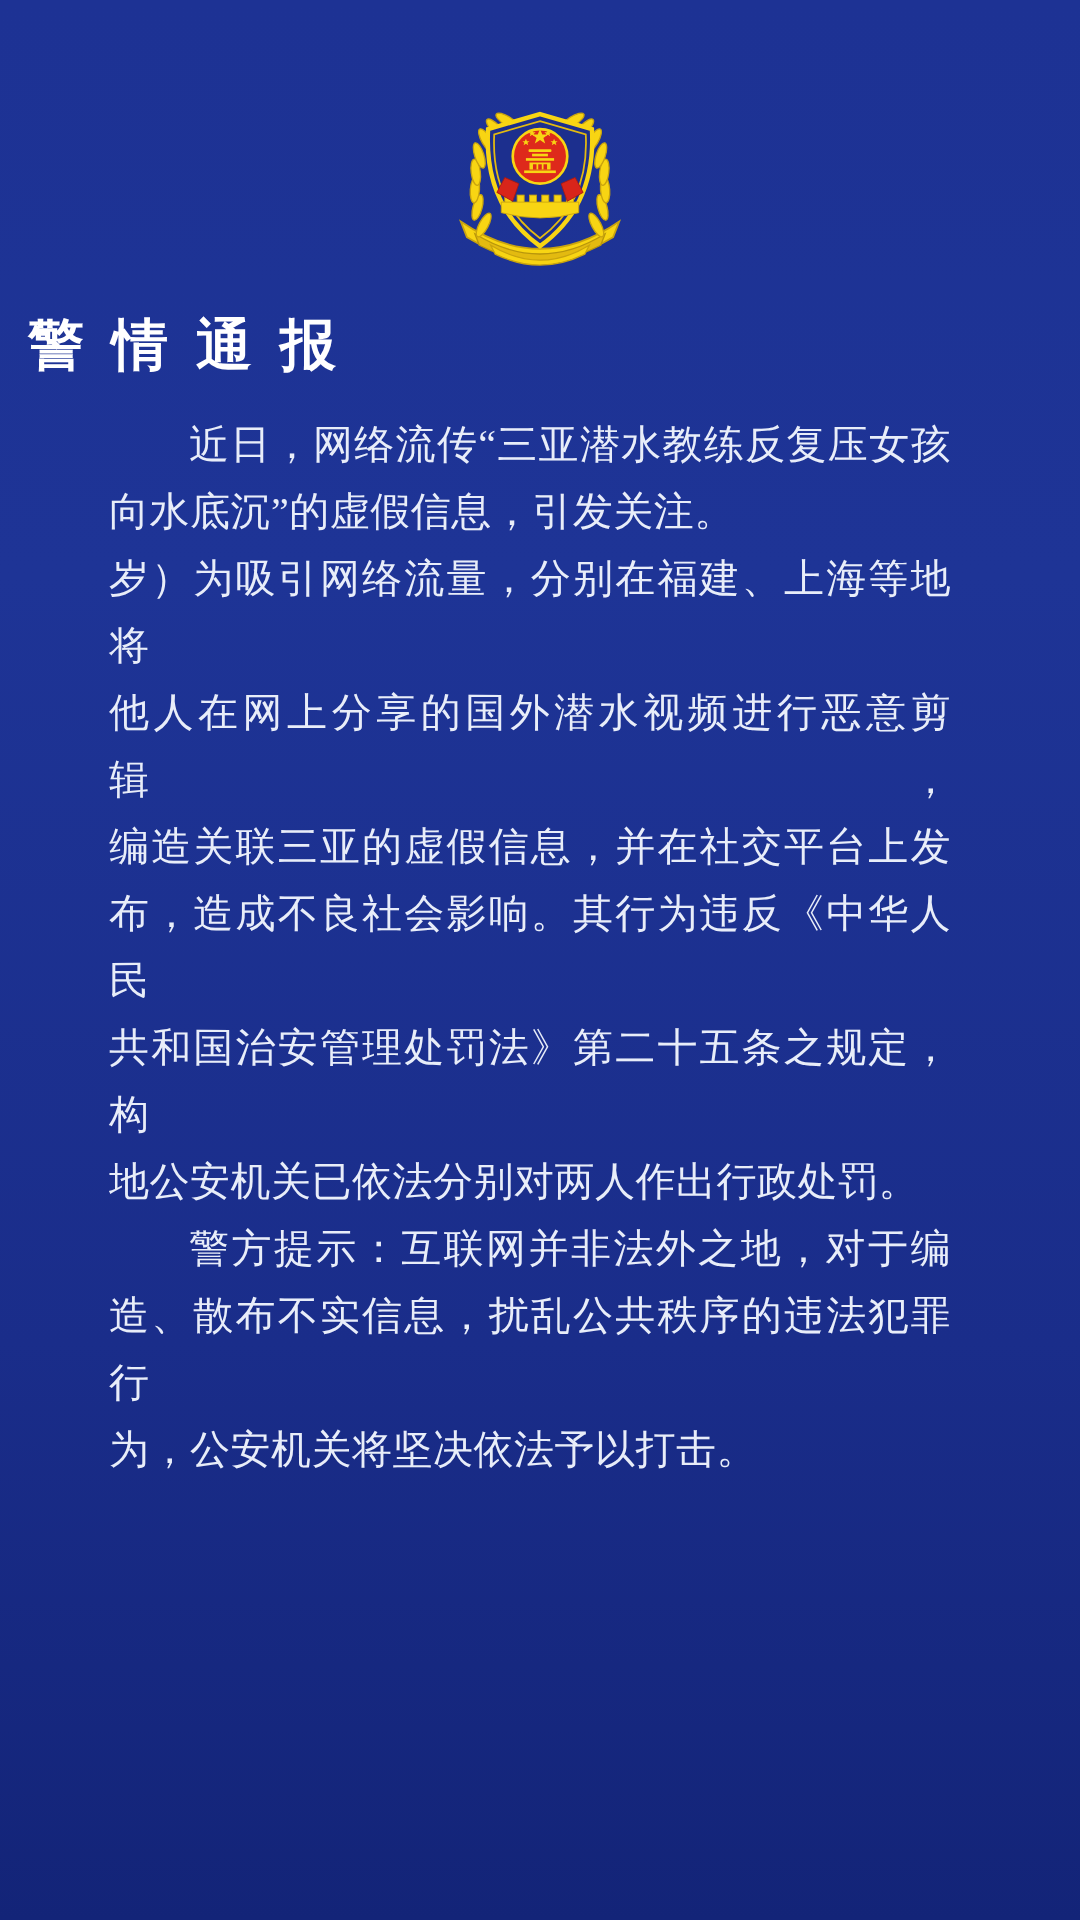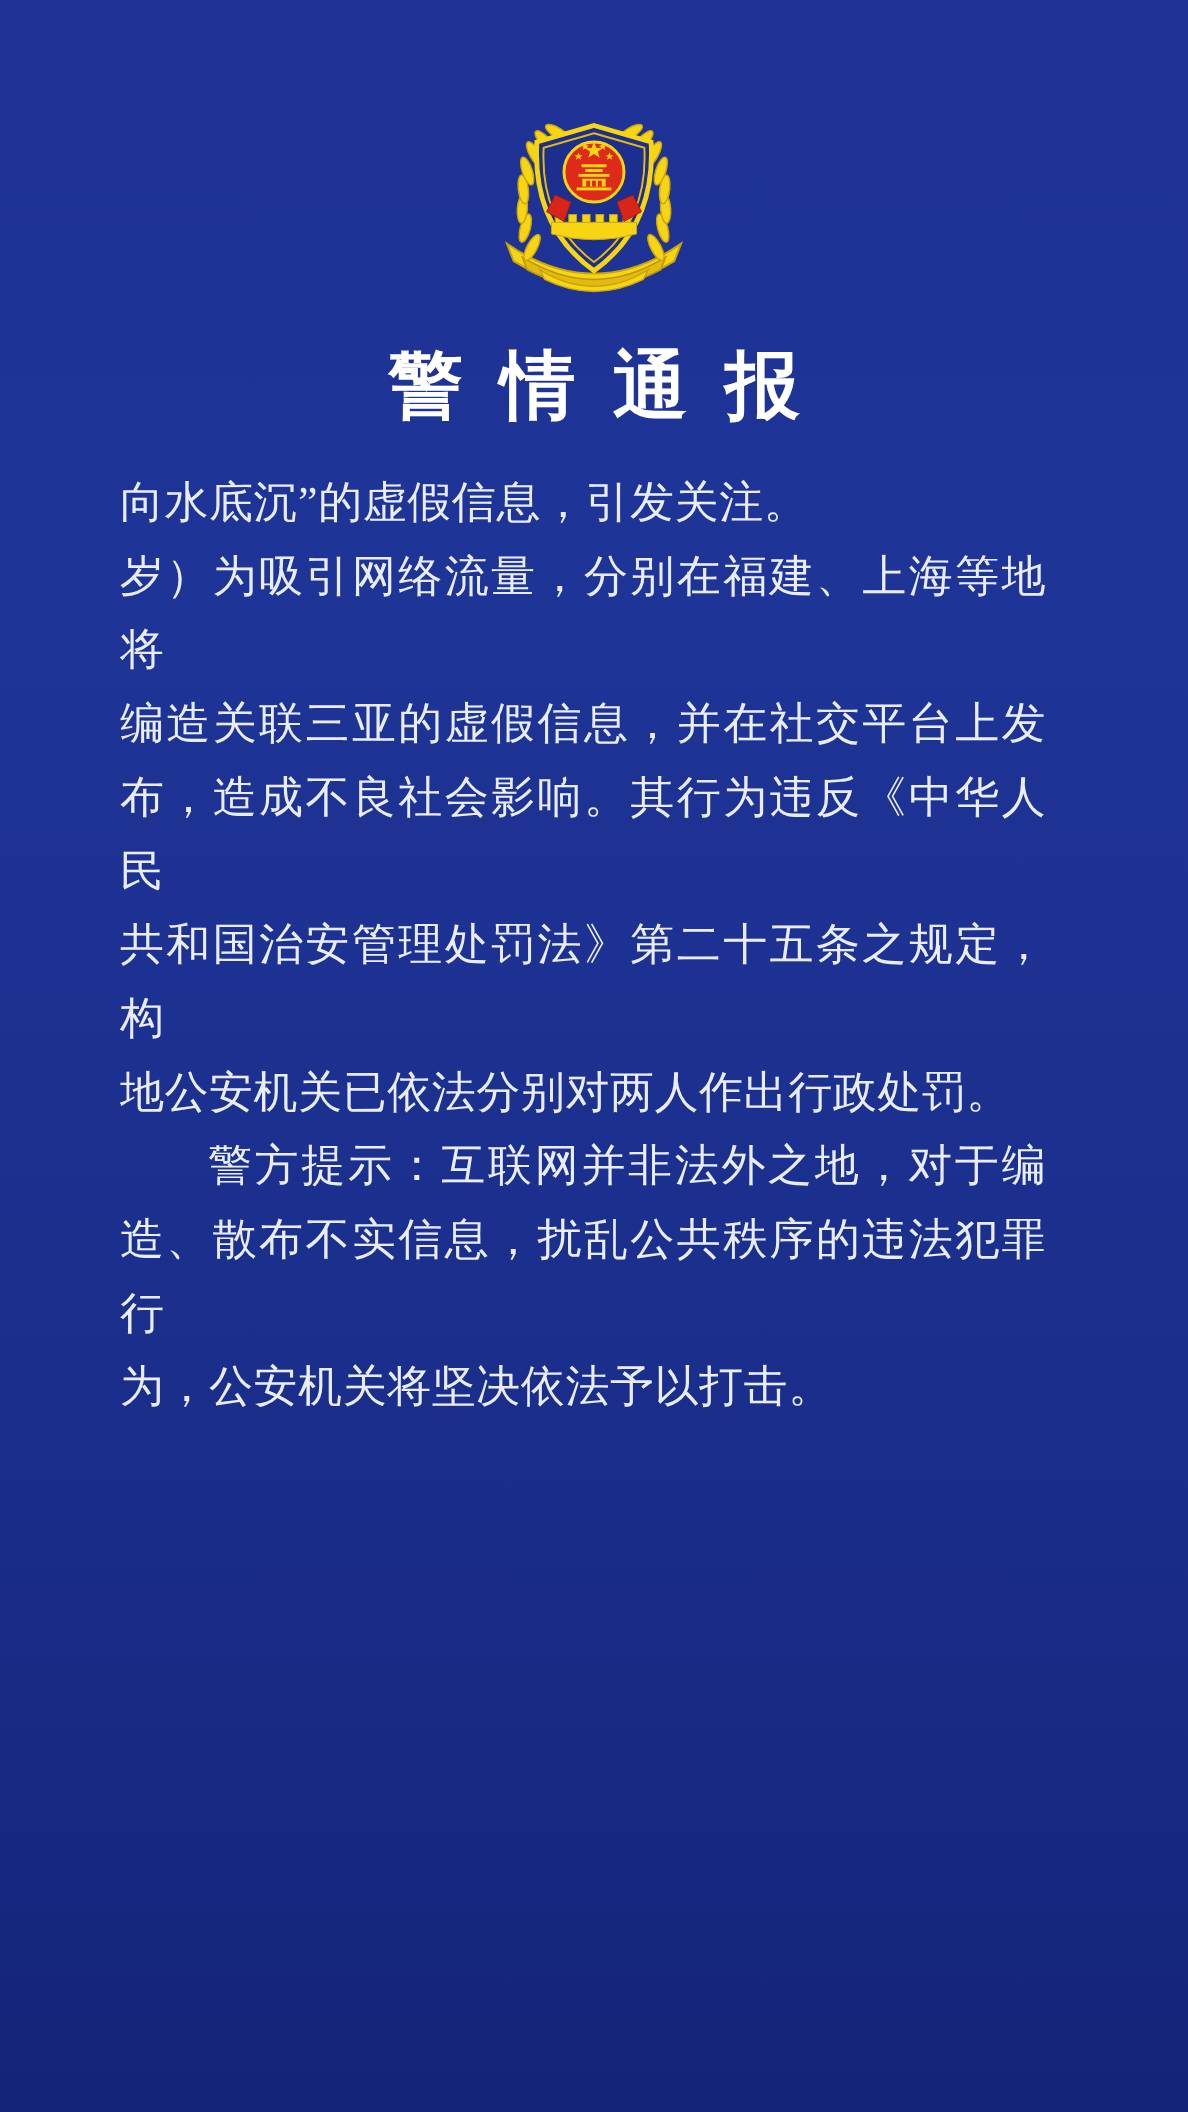--- a/index.html
+++ b/index.html
@@ -23,22 +23,22 @@
     padding-top:92px;
     position:relative;
   }
   .badge{
     width:176px;height:178px;
     margin:0 auto;
   }
   .badge svg{display:block;width:100%;height:100%;}
   .title{
     margin-top:46px;
-    text-align:center;
-    font-size:68px;
+    text-align:left;
+    font-size:56px;
     font-weight:bold;
     color:var(--title-text);
     letter-spacing:0.5em;
     text-indent:0.5em;
     line-height:1.05;
     white-space:nowrap;
   }
   .body{
     width:842px;
     margin:36px auto 0 109px;
@@ -129,22 +129,24 @@
       </g>
 
       <polygon points="60,96 76,103 69,123 51,113" fill="#d8251a" stroke="#a81a10" stroke-width="1"></polygon>
       <polygon points="140,96 124,103 131,123 149,113" fill="#d8251a" stroke="#a81a10" stroke-width="1"></polygon>
     </svg>
   </div>
 
   <h1 class="title">警情通报</h1>
 
   <div class="body">
+      <div class="line indent fill">近日，网络流传“三亚潜水教练反复压女孩</div>
       <div class="line">向水底沉”的虚假信息，引发关注。</div>
       <div class="line fill">岁）为吸引网络流量，分别在福建、上海等地将</div>
+      <div class="line fill">他人在网上分享的国外潜水视频进行恶意剪辑，</div>
       <div class="line fill">编造关联三亚的虚假信息，并在社交平台上发</div>
       <div class="line fill">布，造成不良社会影响。其行为违反《中华人民</div>
       <div class="line fill">共和国治安管理处罚法》第二十五条之规定，构</div>
       <div class="line">地公安机关已依法分别对两人作出行政处罚。</div>
       <div class="line indent fill">警方提示：互联网并非法外之地，对于编</div>
       <div class="line fill">造、散布不实信息，扰乱公共秩序的违法犯罪行</div>
       <div class="line">为，公安机关将坚决依法予以打击。</div>
     </div>
 
 </div>

